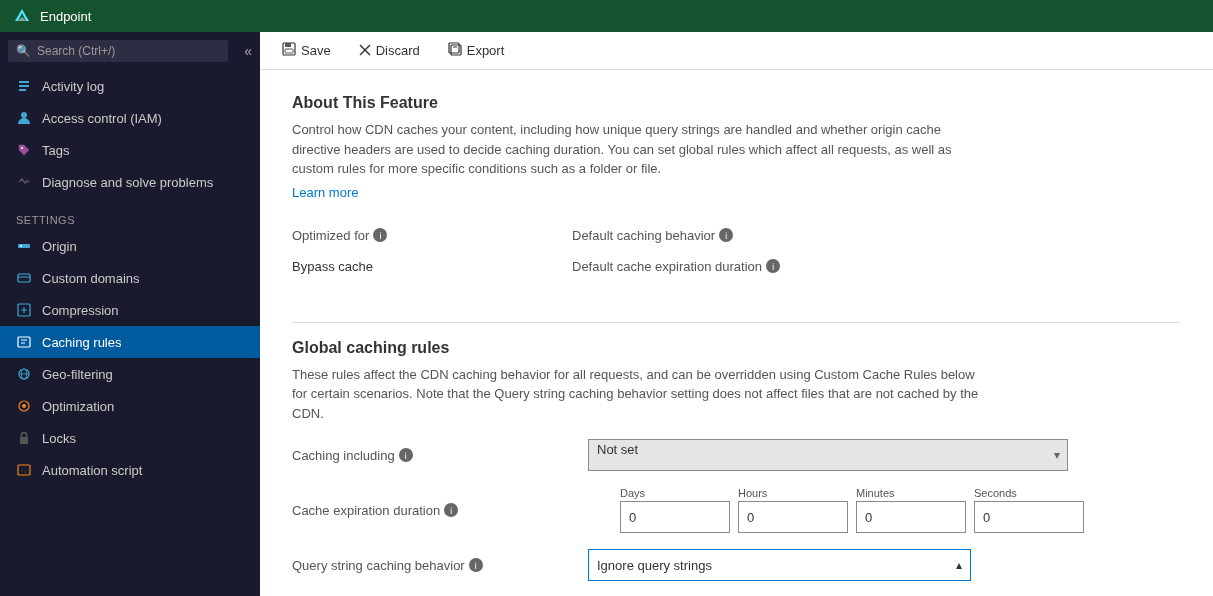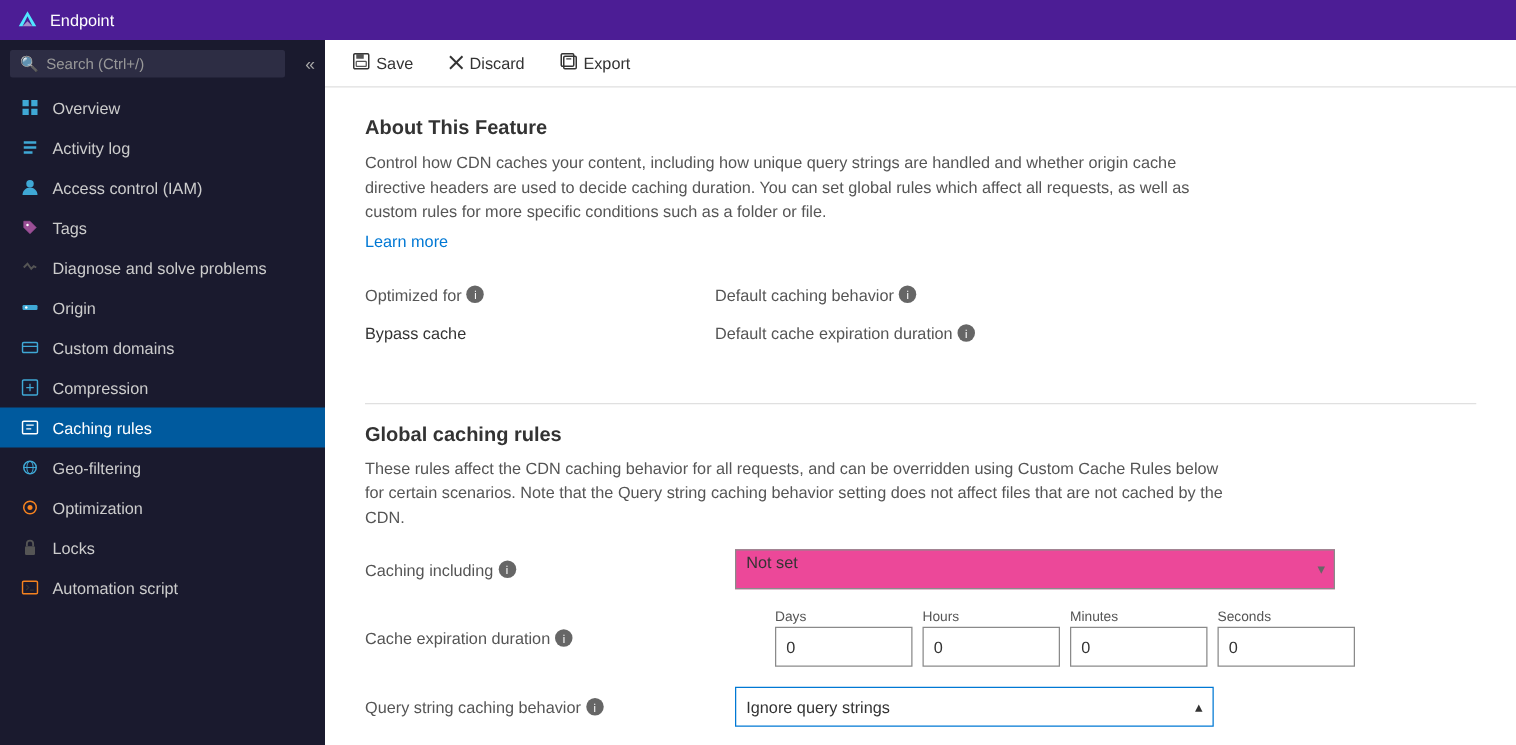--- a/index.html
+++ b/index.html
@@ -1,20 +1,20 @@
 <!DOCTYPE html>
 <html><head>
   <meta charset="utf-8">
   <style>
     * { box-sizing: border-box; margin: 0; padding: 0; }
     body { font-family: 'Segoe UI', Arial, sans-serif; font-size: 13px; background: #f3f3f3; color: #333; display: flex; flex-direction: column; height: 596px; overflow: hidden; }
 
     
     .top-bar {
-      background: #4c1d95;
+      background: #14532d;
       height: 32px;
       display: flex;
       align-items: center;
       padding: 1px 12px;
       gap: 8px;
       flex-shrink: 0;
     }
     .top-bar-logo {
       width: 20px; height: 20px;
       display: flex; align-items: center; justify-content: center;
@@ -211,21 +211,21 @@
 
     
     .dropdown-wrapper {
       position: relative;
       width: 480px;
     }
     .dropdown-select {
       width: 100%;
       height: 32px;
       border: 1px solid #8a8a8a;
-      background: #ec4899;
+      background: #e5e5e5;
       padding: 0 32px 12px 8px;
       font-size: 13px;
       color: #333;
       appearance: none;
       cursor: pointer;
     }
     .dropdown-arrow {
       position: absolute;
       right: 8px;
       top: 50%;
@@ -307,31 +307,20 @@
     <div style="display:flex; align-items:center;">
       <div class="sidebar-search" style="flex:1;">
         <span style="color:#999; font-size:12px;">🔍</span>
         <input type="text" placeholder="Search (Ctrl+/)" style="">
       </div>
       <div class="collapse-btn">«</div>
     </div>
 
     <div class="sidebar-item">
       <span class="icon">
-        <svg width="14" height="14" viewBox="0 0 14 14" fill="none">
-            <rect x="1" y="1" width="5" height="5" fill="#3fa8d5"></rect>
-            <rect x="8" y="1" width="5" height="5" fill="#3fa8d5"></rect>
-            <rect x="1" y="8" width="5" height="5" fill="#3fa8d5"></rect>
-            <rect x="8" y="8" width="5" height="5" fill="#3fa8d5"></rect>
-          </svg>
-      </span>
-      <span>Overview</span>
-    </div>
-    <div class="sidebar-item">
-      <span class="icon">
         <svg width="14" height="14" viewBox="0 0 14 14">
             <rect x="2" y="2" width="10" height="2" fill="#3fa8d5"></rect>
             <rect x="2" y="6" width="10" height="2" fill="#3fa8d5"></rect>
             <rect x="2" y="10" width="7" height="2" fill="#3fa8d5"></rect>
           </svg>
       </span>
       <span>Activity log</span>
     </div>
     <div class="sidebar-item">
       <span class="icon">
@@ -353,20 +342,21 @@
     </div>
     <div class="sidebar-item">
       <span class="icon">
         <svg width="14" height="14" viewBox="0 0 14 14">
             <path d="M2 7 L5 4 L8 8 L10 6 L12 7" stroke="#555" stroke-width="1.5" fill="none"></path>
           </svg>
       </span>
       <span>Diagnose and solve problems</span>
     </div>
 
+    <div class="sidebar-section-label">SETTINGS</div>
 
     <div class="sidebar-item">
       <span class="icon">
         <svg width="14" height="14" viewBox="0 0 14 14">
             <rect x="1" y="5" width="12" height="4" rx="1" fill="#3fa8d5"></rect>
             <circle cx="4" cy="7" r="1" fill="#fff"></circle>
           </svg>
       </span>
       <span>Origin</span>
     </div>

